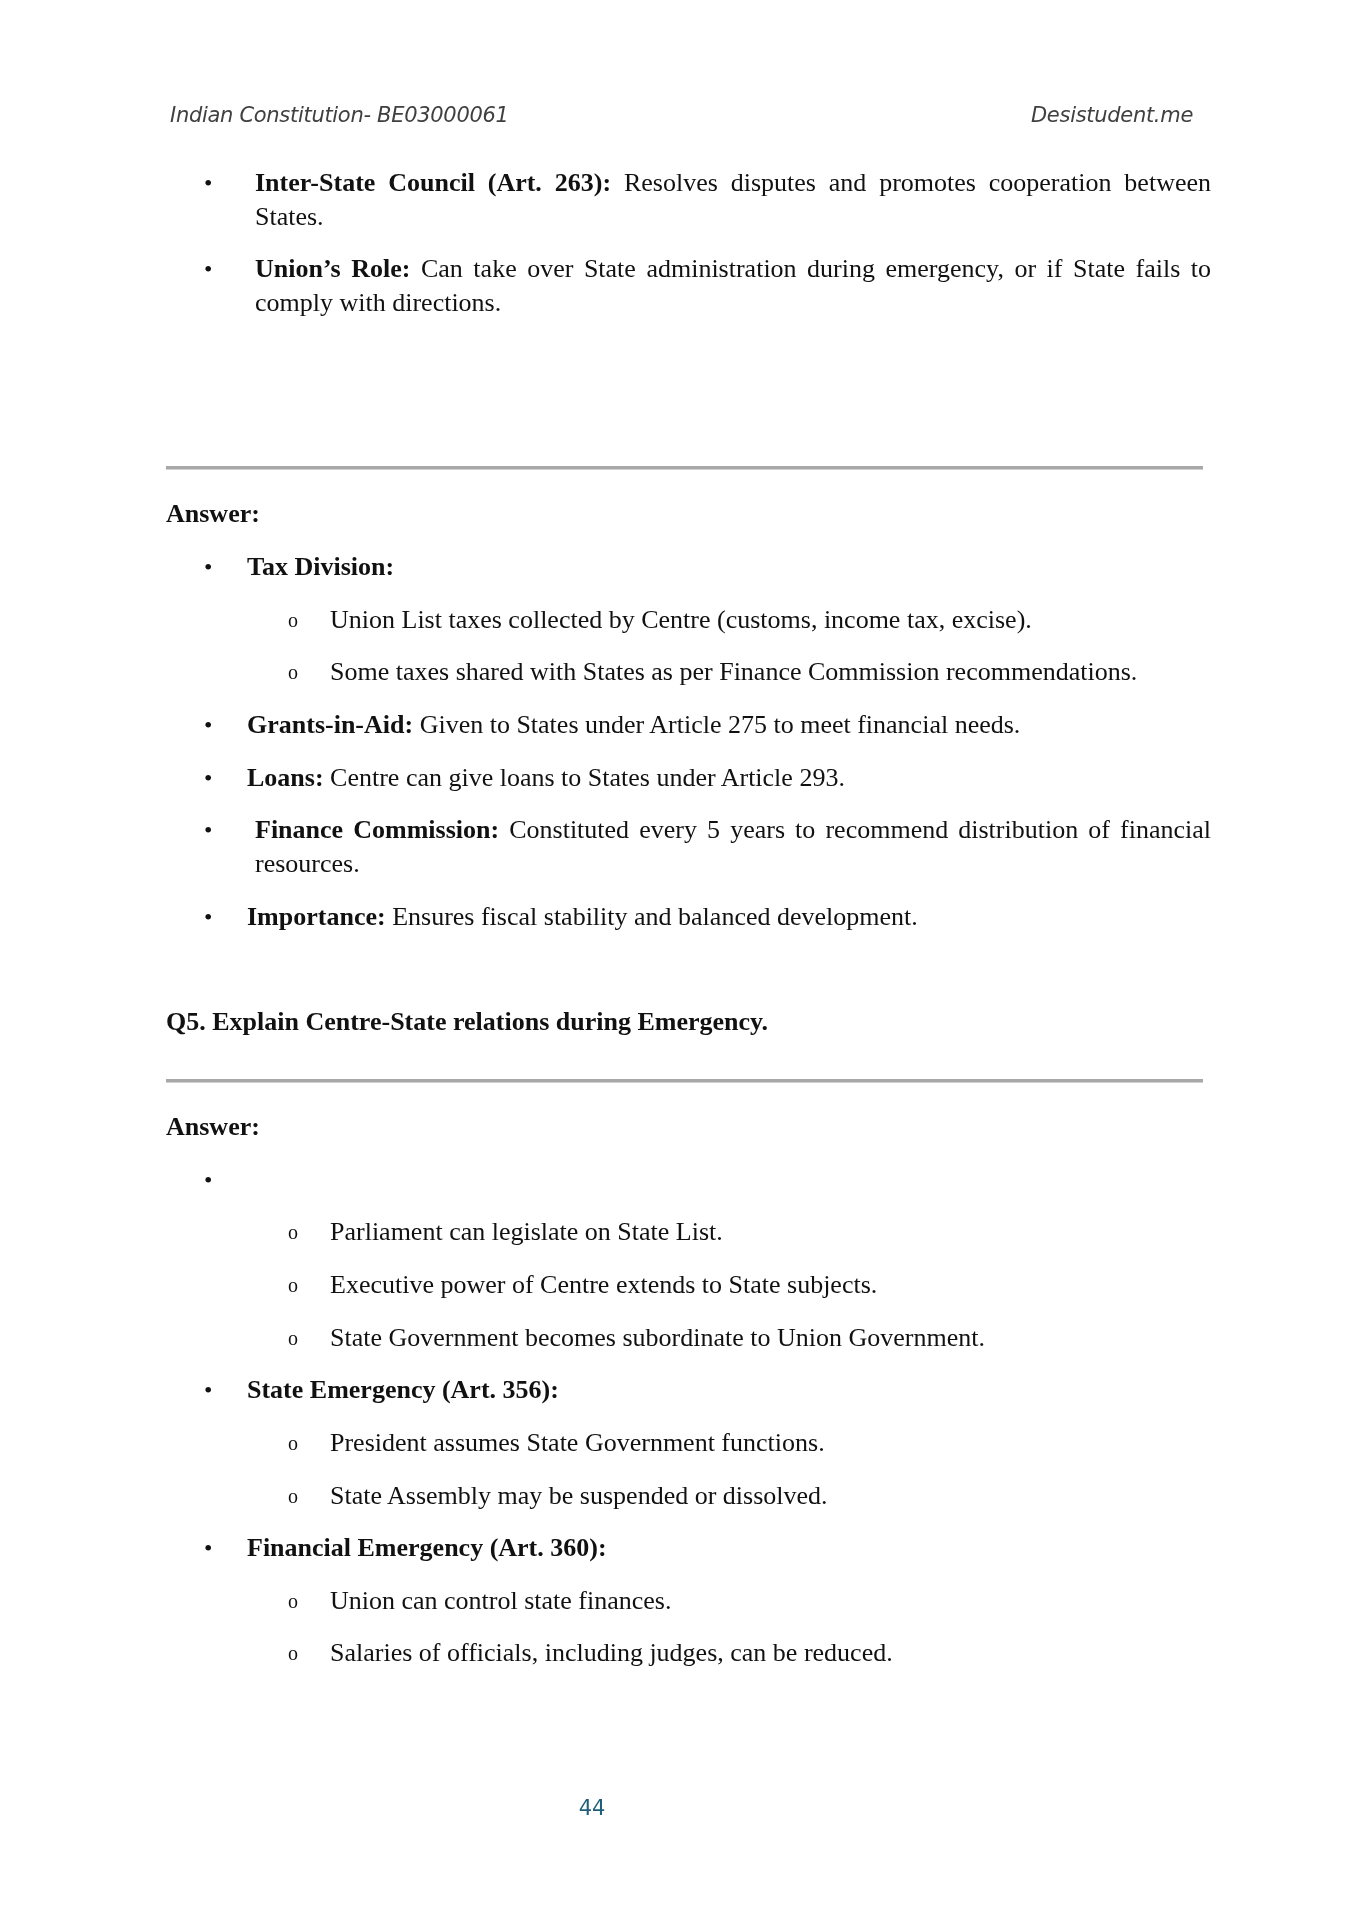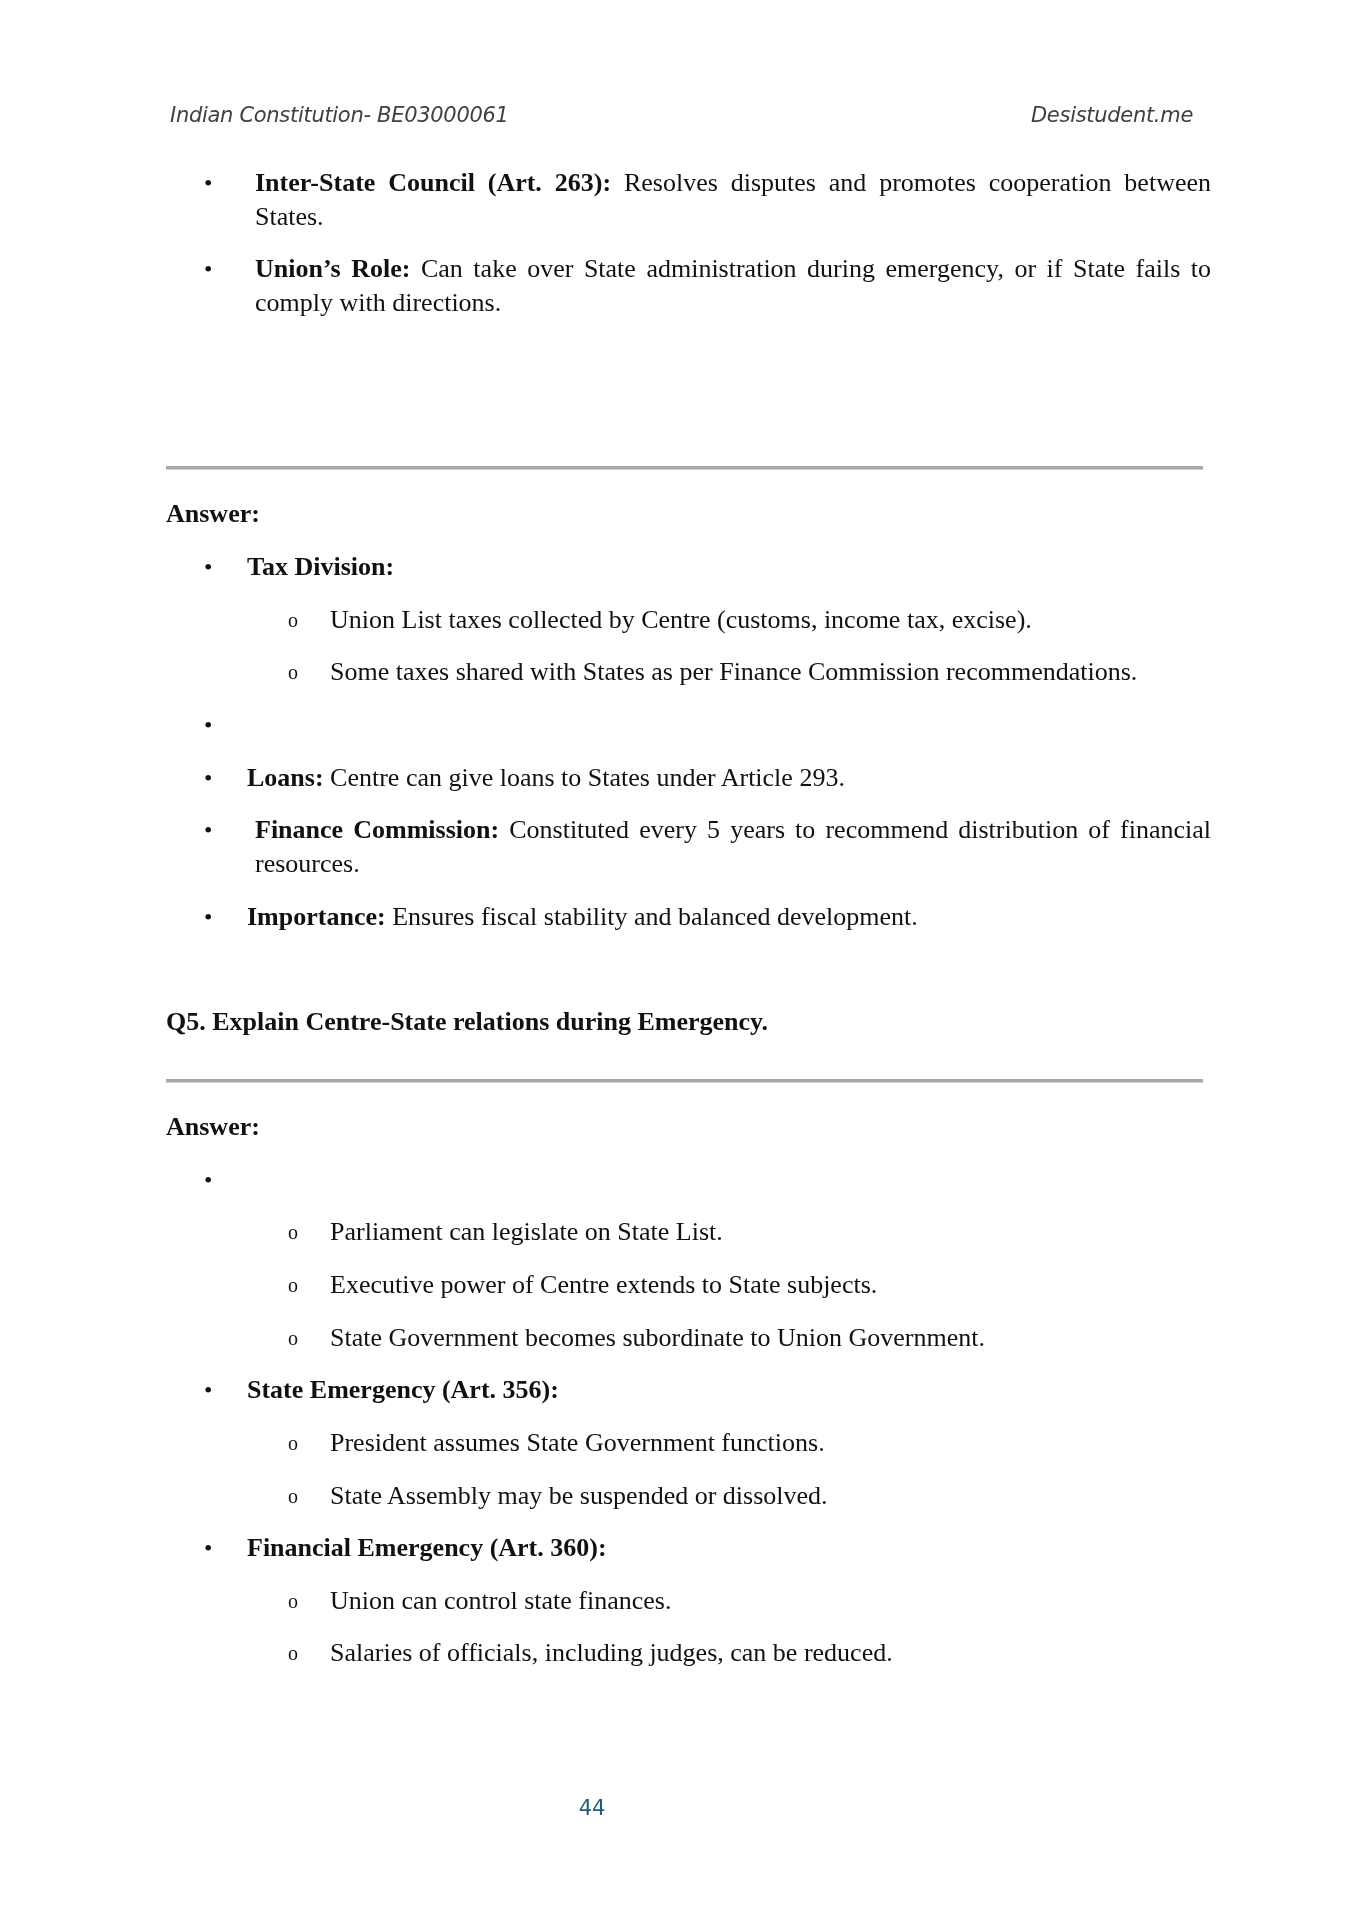--- a/index.html
+++ b/index.html
@@ -44,20 +44,23 @@
   <span class="bullet" style="top:550px">•</span>
   <div class="line serif b" style="top:550px; left:247px">Tax Division:</div>
 
   <span class="sub-bullet" style="top:603px">o</span>
   <div class="line serif sub-text" style="top:603px">Union List taxes collected by Centre (customs, income tax, excise).</div>
 
   <span class="sub-bullet" style="top:655px">o</span>
   <div class="line serif sub-text" style="top:655px">Some taxes shared with States as per Finance Commission recommendations.</div>
 
   <span class="bullet" style="top:708px">•</span>
+  <div class="line serif" style="top:708px; left:247px">
+    <span class="b">Grants-in-Aid:</span><span> Given to States under Article 275 to meet financial needs.</span>
+  </div>
 
   <span class="bullet" style="top:761px">•</span>
   <div class="line serif" style="top:761px; left:247px">
     <span class="b">Loans:</span><span> Centre can give loans to States under Article 293.</span>
   </div>
 
   <span class="bullet" style="top:813px">•</span>
   <div class="para serif" style="top:813px">
     <span class="b">Finance Commission:</span><span> Constituted every 5 years to recommend distribution of financial resources.</span>
   </div>

